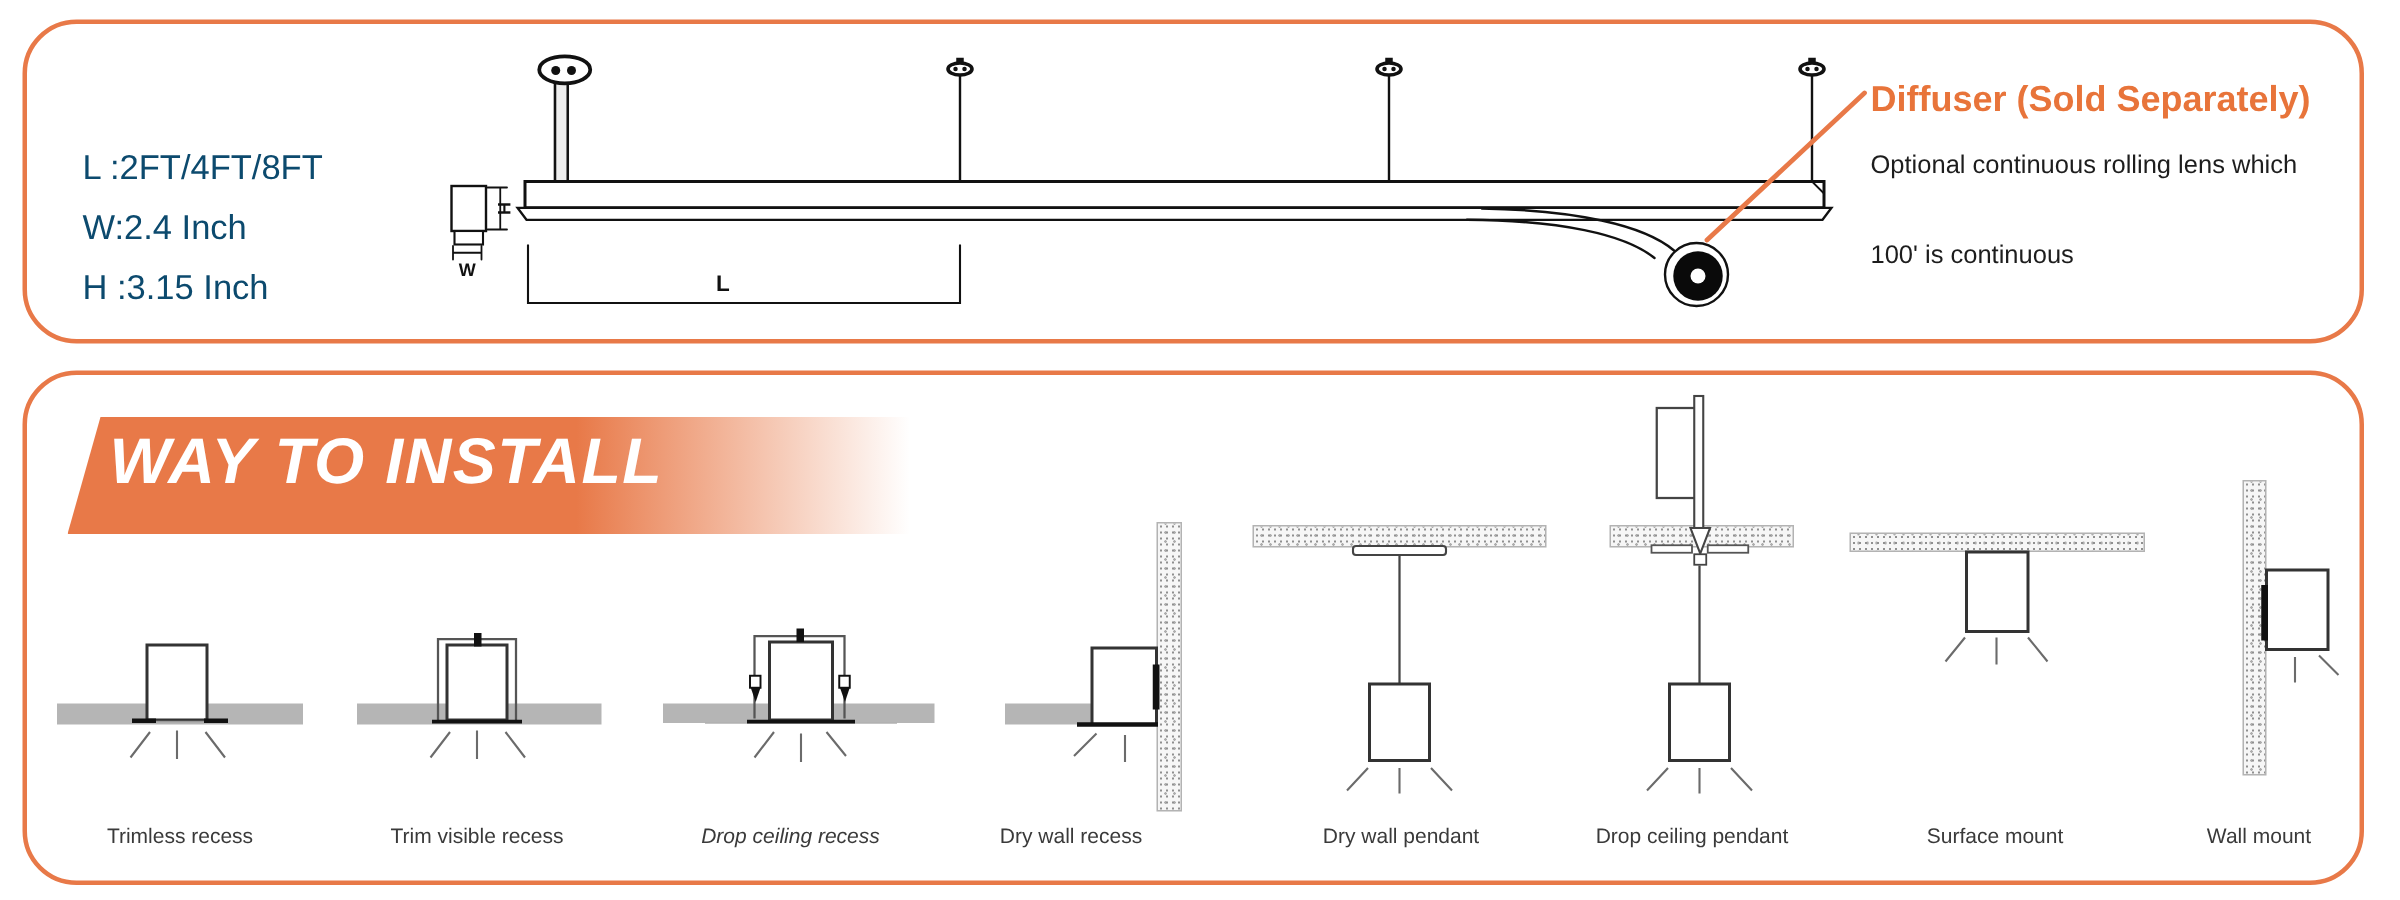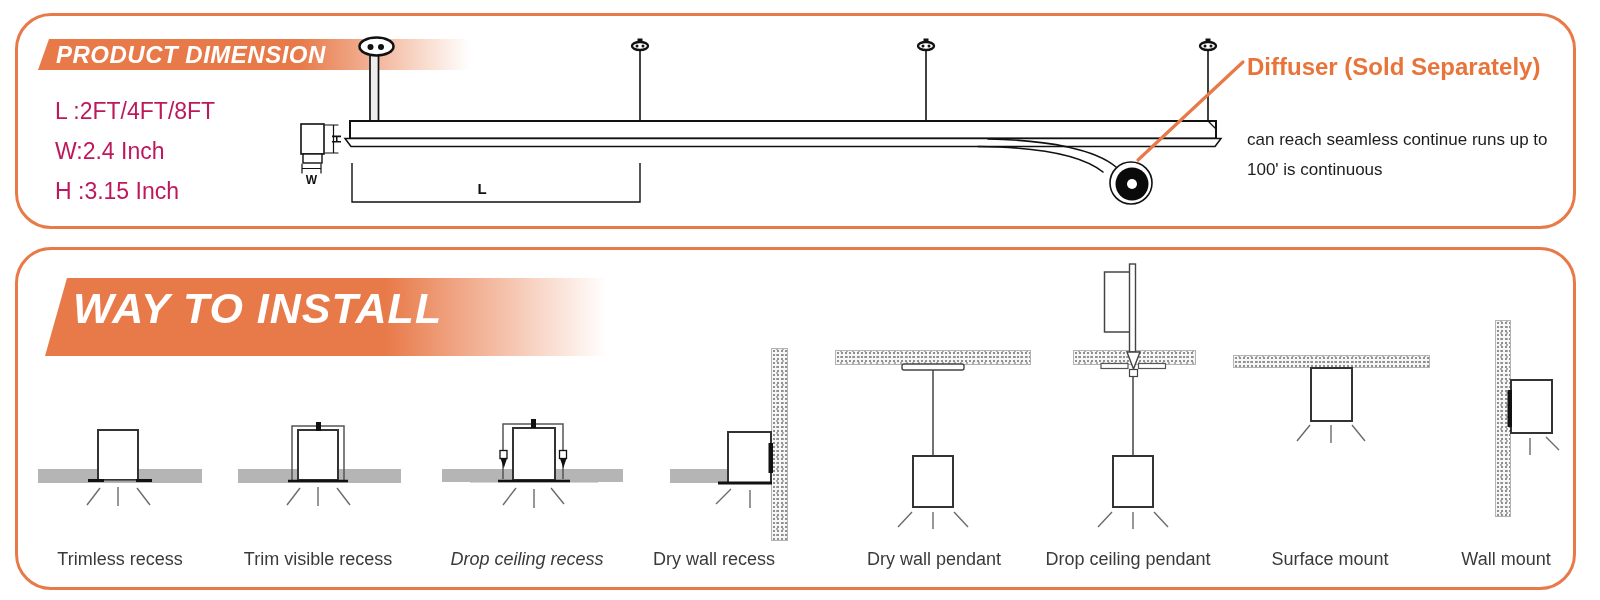--- a/index.html
+++ b/index.html
@@ -1,52 +1,49 @@
 <!DOCTYPE html>
 <html><head>
 <meta charset="utf-8">
 <style>
   html,body{margin:0;padding:0;background:#fff;}
   .stage{position:relative;width:1600px;height:600px;overflow:hidden;
          font-family:"Liberation Sans", sans-serif;background:#fff;}
   .panel{position:absolute;border:3px solid #E87948;border-radius:36px;box-sizing:border-box;background:#fff;}
   .banner{position:absolute;background:linear-gradient(90deg,#E87948 0%,#E87948 58%,rgba(232,121,72,0) 96%);}
   .banner-text{color:#fff;font-style:italic;font-weight:bold;white-space:nowrap;}
-  .dim-line{position:absolute;left:55px;font-size:23px;color:#be185d;white-space:nowrap;}
+  .dim-line{position:absolute;left:55px;font-size:23px;color:#0c4a6e;white-space:nowrap;}
   .callout-title{position:absolute;left:1247px;top:53px;font-size:24px;font-weight:bold;
                  color:#E8743A;white-space:nowrap;}
   .callout-line{position:absolute;left:1247px;font-size:17px;color:#1d1d1d;white-space:nowrap;}
-  .install-label{position:absolute;top:549px;width:180px;text-align:center;font-size:18px;
+  .install-label{position:absolute;top:549px;width:180px;text-align:center;font-size:14px;
                  color:#3a3a3a;white-space:nowrap;}
   .band-solid{position:absolute;background:#b5b5b5;}
   .band-stipple{position:absolute;background-color:#f6f6f6;
     background-image:radial-gradient(#8f8f8f 0.9px, rgba(0,0,0,0) 1px),
                      radial-gradient(#adadad 0.8px, rgba(0,0,0,0) 1px);
     background-size:4px 4px,6px 6px;background-position:0 0,2px 3px;
     border:1px solid #b3b3b3;box-sizing:border-box;}
   .art{position:absolute;left:0;top:0;}
   svg text{font-family:"Liberation Sans", sans-serif;}
 </style>
 </head>
 <body>
 
 <div class="stage">
 
   <div class="panel" style="left:15px;top:13px;width:1561px;height:216px;"></div>
 
-  <div class="banner" style="left:38px;top:39px;width:450px;height:31px;clip-path:polygon(11px 0,100% 0,100% 100%,0 100%);">
-    <div class="banner-text" style="padding-left:18px;font-size:24px;line-height:31px;letter-spacing:0.5px;">PRODUCT DIMENSION</div>
-  </div>
 
   <div class="dim-line" style="top:98px;">L :2FT/4FT/8FT</div>
   <div class="dim-line" style="top:138px;text-align:center;">W:2.4 Inch</div>
   <div class="dim-line" style="top:178px;">H :3.15 Inch</div>
 
   <div class="callout-title">Diffuser (Sold Separately)</div>
-  <div class="callout-line" style="top:130px;">can reach seamless continue runs up to</div>
+  <div class="callout-line" style="top:100px;">Optional continuous rolling lens which</div>
   <div class="callout-line" style="top:160px;">100' is continuous</div>
 
   <div class="panel" style="left:15px;top:247px;width:1561px;height:343px;"></div>
 
   <div class="banner" style="left:45px;top:278px;width:585px;height:78px;clip-path:polygon(22px 0,100% 0,100% 100%,0 100%);">
     <div class="banner-text" style="padding-left:28px;font-size:43px;line-height:61px;letter-spacing:1px;">WAY TO INSTALL</div>
   </div>
 
   <div class="band-solid" style="left:38px;top:469px;width:164px;height:14px;"></div>
   <div class="band-solid" style="left:238px;top:469px;width:163px;height:14px;"></div>

